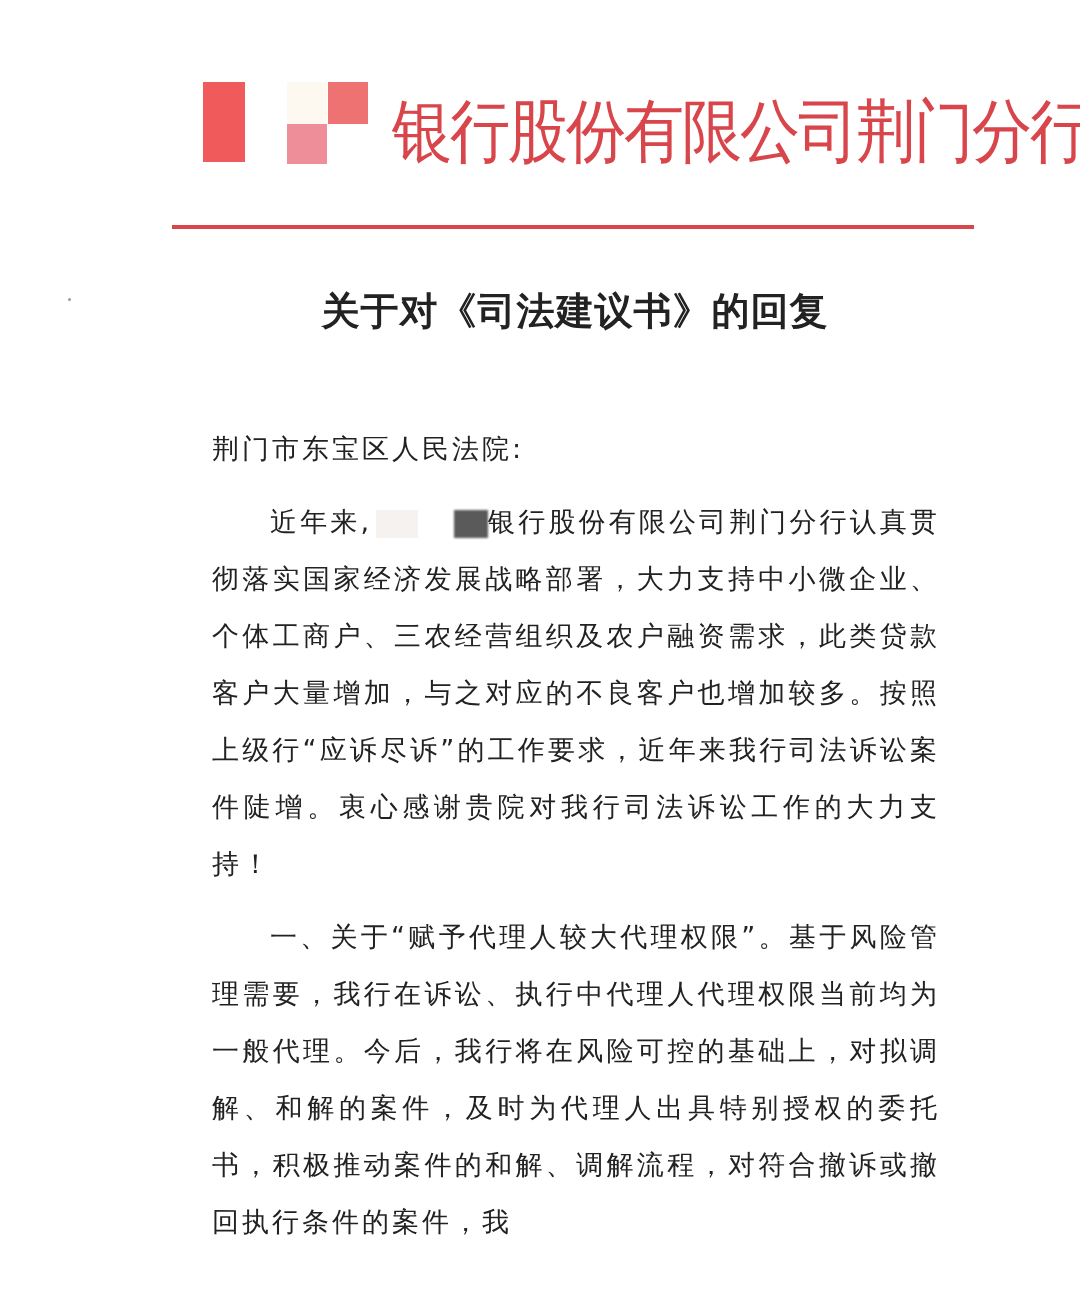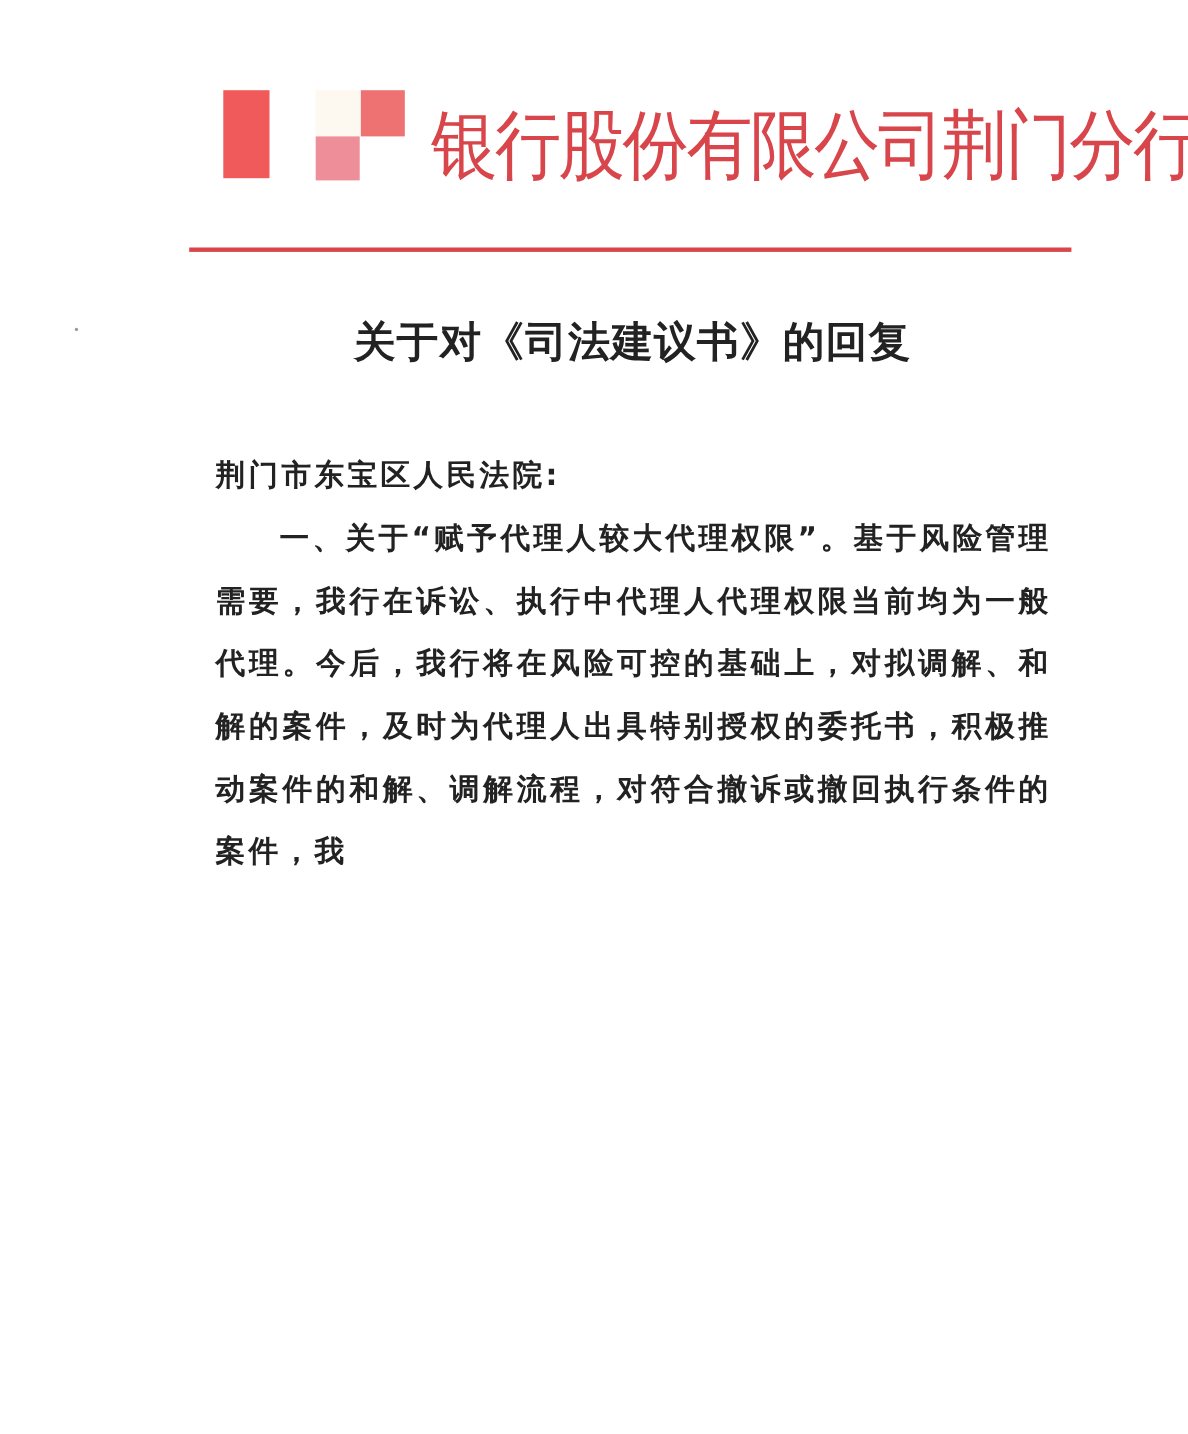--- a/index.html
+++ b/index.html
@@ -7,21 +7,21 @@
   .logo-block{position:absolute;}
   .lb1{left:203px;top:82px;width:42px;height:80px;background:#f05a5a;}
   .lb2{left:287px;top:82px;width:40px;height:42px;background:#fdf8f0;}
   .lb3{left:328px;top:82px;width:40px;height:42px;background:#ee7272;}
   .lb4{left:287px;top:124px;width:40px;height:40px;background:#ee8e98;}
   .header-title{position:absolute;left:392px;top:86px;font-size:60px;color:#d8454a;letter-spacing:-2px;font-family:"DejaVu Serif",serif;transform:scaleY(1.15);transform-origin:top left;white-space:nowrap;}
   .red-rule{position:absolute;left:172px;top:225px;width:802px;height:4px;background:#d8454a;}
   .doc-title{position:absolute;left:0;width:1150px;top:286px;text-align:center;font-size:38px;font-weight:bold;color:#222;letter-spacing:1px;}
   .dot{position:absolute;left:68px;top:298px;width:3px;height:3px;background:#999;border-radius:50%;}
   .body{position:absolute;left:196px;top:404px;width:760px;font-size:27px;line-height:57px;letter-spacing:3px;color:#222;font-family:"DejaVu Sans",sans-serif;}
-  .body p{margin:0;text-align:justify;font-weight:bold;}
+  .body p{margin:16px;text-align:justify;}
   .indent{text-indent:58px;}
   .redact-light{display:inline-block;width:42px;height:28px;background:#f5f2ef;vertical-align:middle;margin:0 36px 0 4px;}
   .redact-dark{display:inline-block;width:34px;height:28px;background:#5a5a5a;vertical-align:middle;filter:blur(1px);}
 </style>
 </head>
 <body>
 
 <div>
   <div class="logo-block lb1"></div>
   <div class="logo-block lb2"></div>
@@ -30,14 +30,15 @@
   <div class="header-title">银行股份有限公司荆门分行</div>
   <div class="red-rule"></div>
 </div>
 
 <div class="dot"></div>
 
 <div class="doc-title">关于对《司法建议书》的回复</div>
 
 <div class="body">
   <p>荆门市东宝区人民法院:</p>
+  <p class="indent"><span>近年来,</span><span class="redact-light"></span><span class="redact-dark"></span><span>银行股份有限公司荆门分行认真贯彻落实国家经济发展战略部署，大力支持中小微企业、个体工商户、三农经营组织及农户融资需求，此类贷款客户大量增加，与之对应的不良客户也增加较多。按照上级行“应诉尽诉”的工作要求，近年来我行司法诉讼案件陡增。衷心感谢贵院对我行司法诉讼工作的大力支持！</span></p>
   <p class="indent">一、关于“赋予代理人较大代理权限”。基于风险管理需要，我行在诉讼、执行中代理人代理权限当前均为一般代理。今后，我行将在风险可控的基础上，对拟调解、和解的案件，及时为代理人出具特别授权的委托书，积极推动案件的和解、调解流程，对符合撤诉或撤回执行条件的案件，我</p>
 </div>
 
 </body></html>

